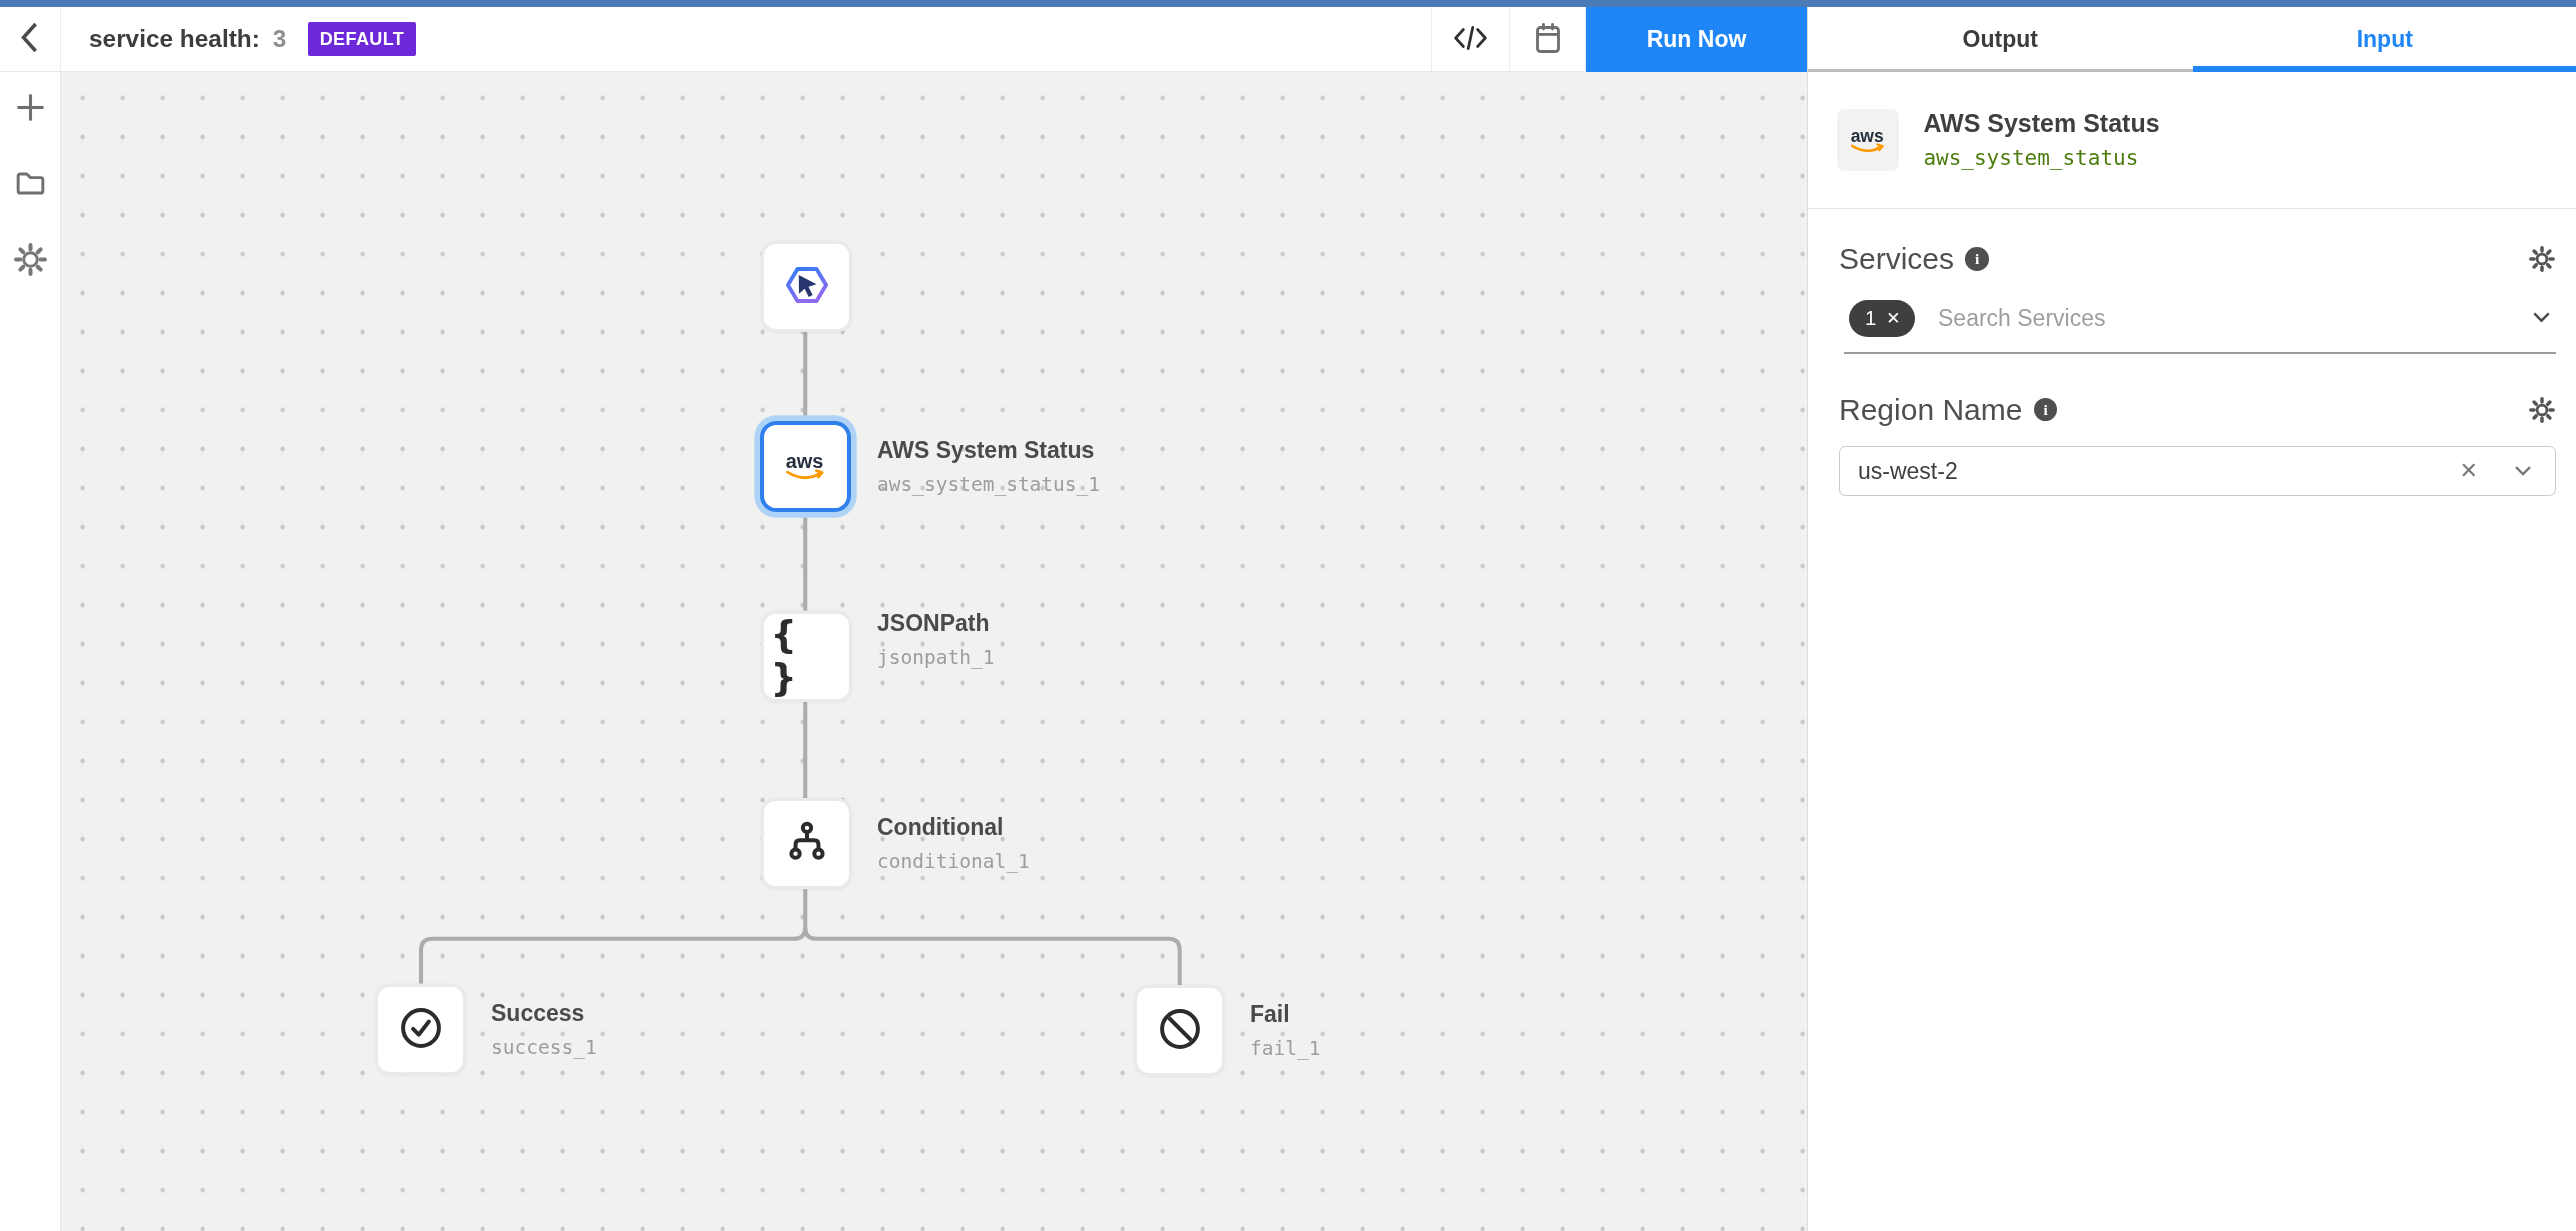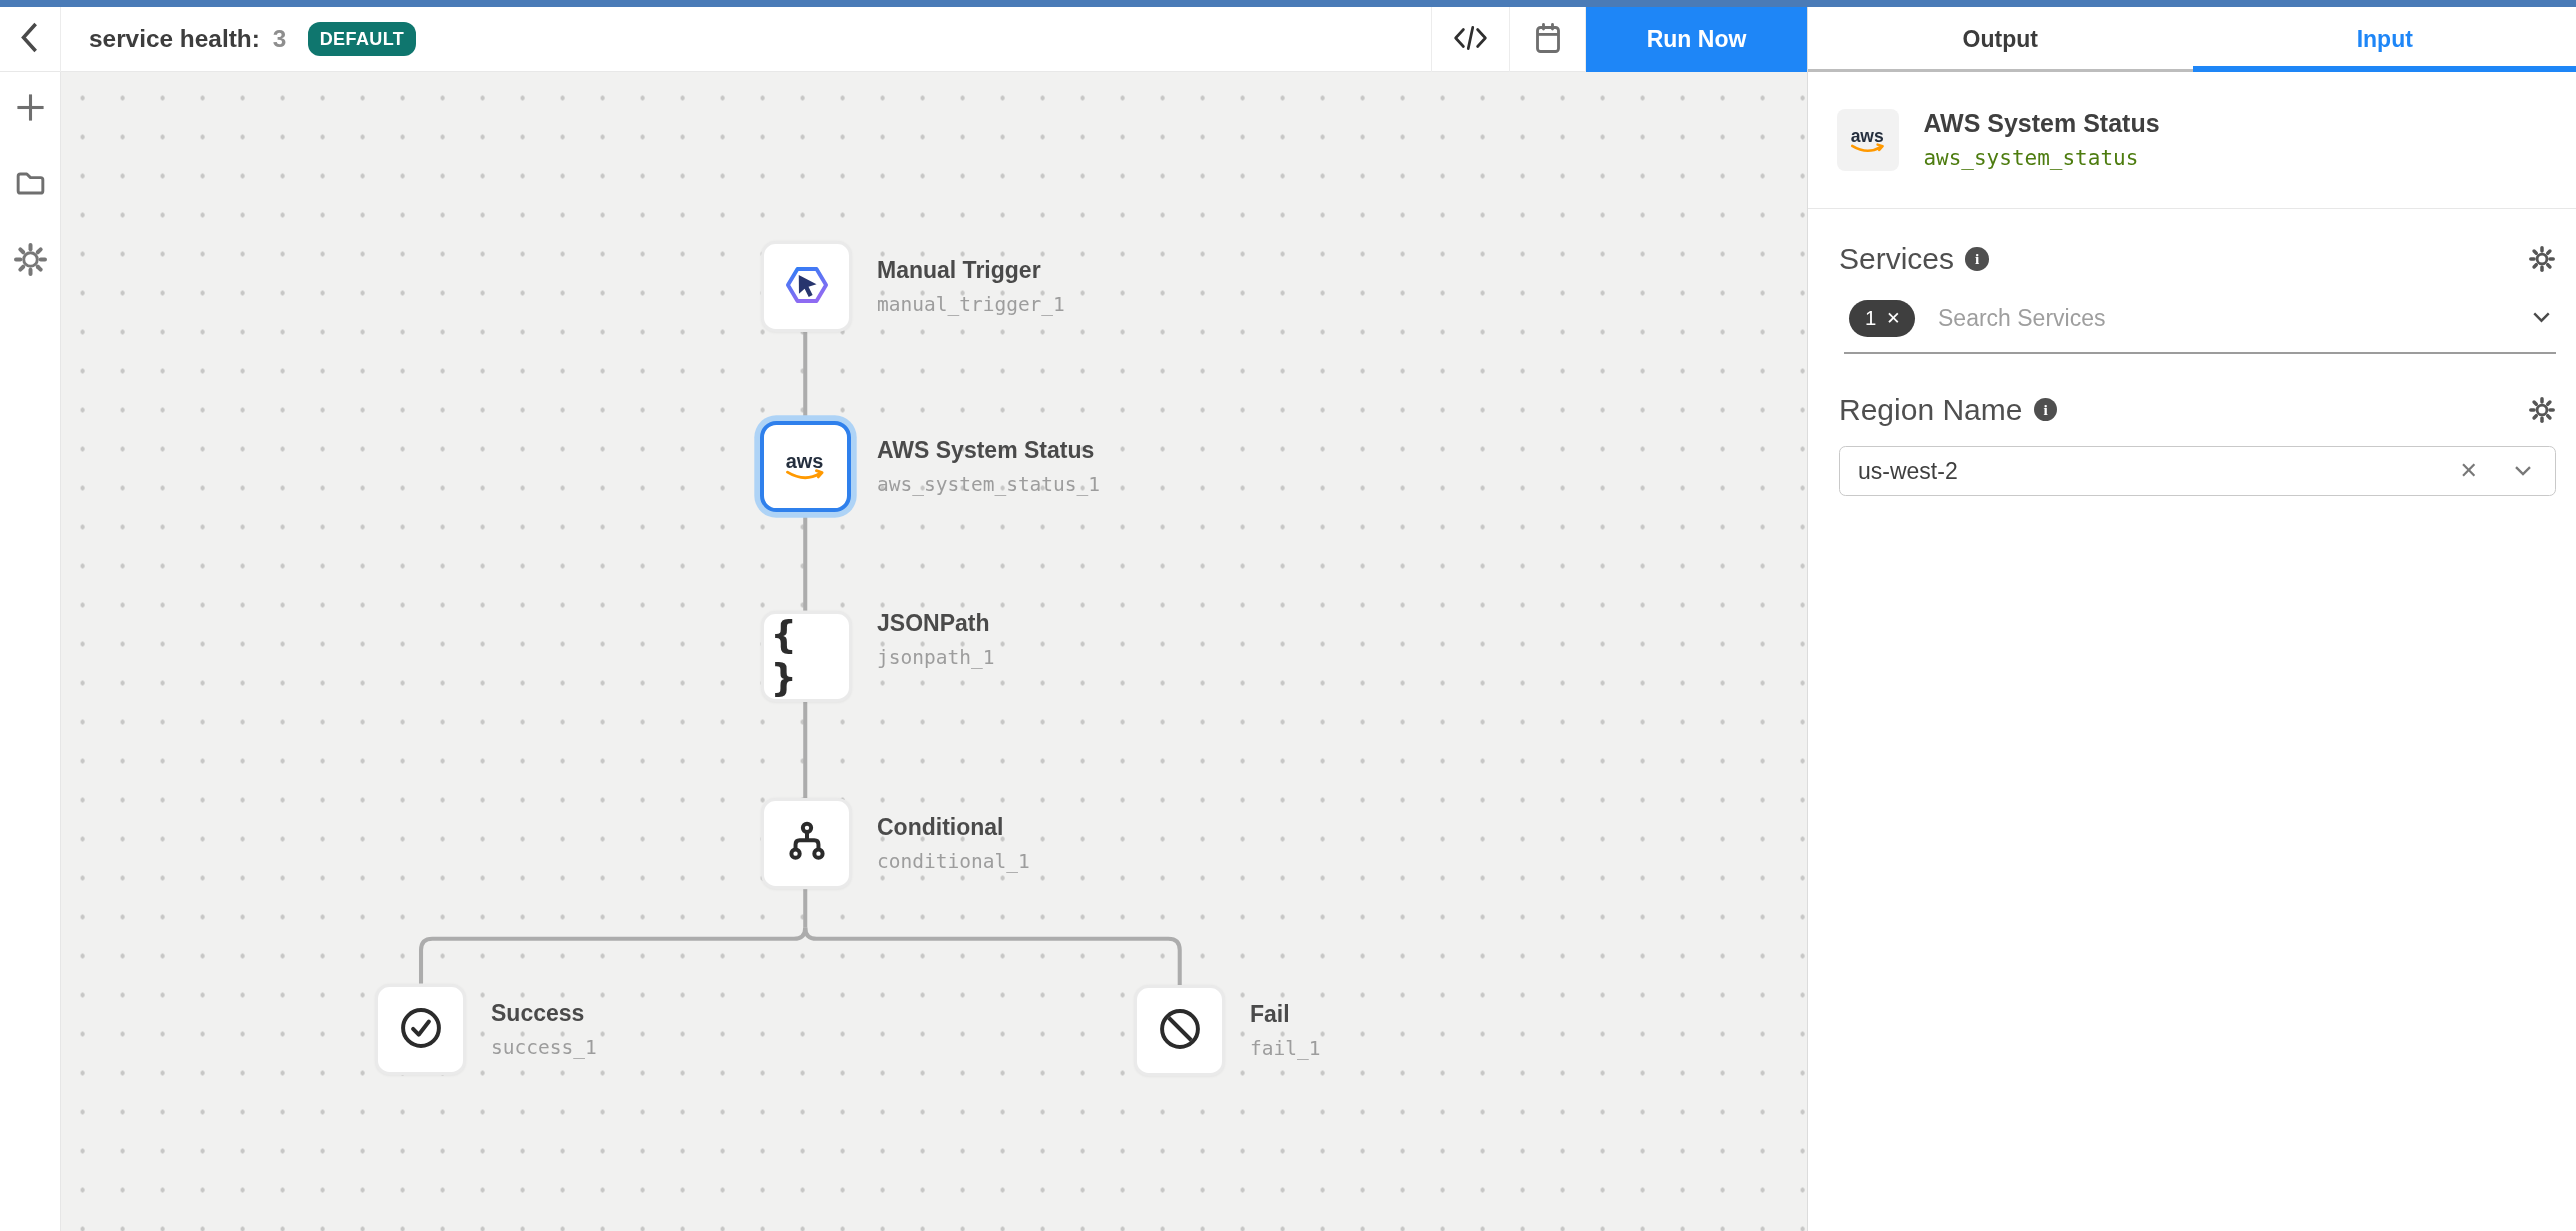--- a/index.html
+++ b/index.html
@@ -12,22 +12,22 @@
   .top-strip { position: absolute; left: 0; top: 0; width: 2576px; height: 6.5px; background: #4a7bb7; }
 
   
   .topbar { position: absolute; left: 0; top: 6.5px; width: 1807px; height: 65px; background: #fff;
             border-bottom: 0.8px solid #e8e8e8; }
   .back-btn { position: absolute; left: 0; top: 0; width: 61px; height: 65px; display: flex;
               align-items: center; justify-content: center; border-right: 0.8px solid #ececec; cursor: pointer; }
   .title-group { position: absolute; left: 89px; top: 0; height: 65px; display: flex; align-items: center; gap: 13px; }
   .wf-title { font-size: 24.4px; font-weight: bold; color: #3d3d3d; }
   .wf-count { font-size: 24.4px; font-weight: bold; color: #8e8e8e; }
-  .badge { background: #0f766e; color: #fff; font-size: 18px; font-weight: bold; letter-spacing: 0.4px;
-           padding: 6.5px 12.2px; border-radius: 12px; margin-left: 8.1px; }
+  .badge { background: #6d28d9; color: #fff; font-size: 18px; font-weight: bold; letter-spacing: 0.4px;
+           padding: 6.5px 12.2px; border-radius: 2px; margin-left: 8.1px; }
   .tool-cell { position: absolute; top: 0; height: 65px; display: flex; align-items: center; justify-content: center; cursor: pointer; }
   .cell-code { left: 1431px; width: 79px; border-left: 0.8px solid #ececec; border-right: 0.8px solid #ececec; }
   .cell-cal  { left: 1510px; width: 76px; border-right: 0.8px solid #ececec; }
   .run-btn { position: absolute; left: 1586px; top: 0; width: 221px; height: 65px; background: #1e86f7;
              color: #fff; font-size: 23px; font-weight: bold; display: flex; align-items: center;
              justify-content: center; cursor: pointer; border: none; }
 
   
   .sidebar { position: absolute; left: 0; top: 72px; width: 61px; height: 1160px; background: #fff;
              border-right: 0.8px solid #e6e6e6; display: flex; flex-direction: column; align-items: center;
@@ -190,24 +190,20 @@
           <defs>
             <linearGradient id="hexgrad" x1="0" y1="0" x2="0.4" y2="1">
               <stop offset="0" stop-color="#2f7df5"></stop>
                 <stop offset="1" stop-color="#8e6bf2"></stop>
             </linearGradient>
           </defs>
           <path d="M7.6 4.6 L16.4 4.6 L20.8 12 L16.4 19.4 L7.6 19.4 L3.2 12 Z" fill="none" stroke="url(#hexgrad)" stroke-width="1.8" stroke-linejoin="round"></path>
           <path d="M8.2 7.4 L16.4 11.6 L12.7 12.8 L14.6 16.6 L12.8 17.5 L10.9 13.7 L8.3 16 Z" fill="#27356e"></path>
         </svg>
       </span>
-    </div>
-    <div class="node-label" style="left:816px; top:169px;">
-      <span class="node-title">Manual Trigger</span>
-      <span class="node-sub">manual_trigger_1</span>
     </div>
 
     <div class="node-card selected" style="left:699px; top:349px;">
       <span>
         <svg width="57" height="39" viewBox="0 0 60 40">
           <text x="29" y="23" text-anchor="middle" font-family="Liberation Sans, sans-serif" font-weight="bold" font-size="21" fill="#252f3e">aws</text>
           <path d="M11 27 Q29 38 45 28.5" stroke="#ff9900" stroke-width="3" fill="none" stroke-linecap="round"></path>
           <path d="M41.5 25.5 L47.5 27.5 L43.5 32" stroke="#ff9900" stroke-width="3" fill="none" stroke-linecap="round" stroke-linejoin="round"></path>
         </svg>
       </span>

